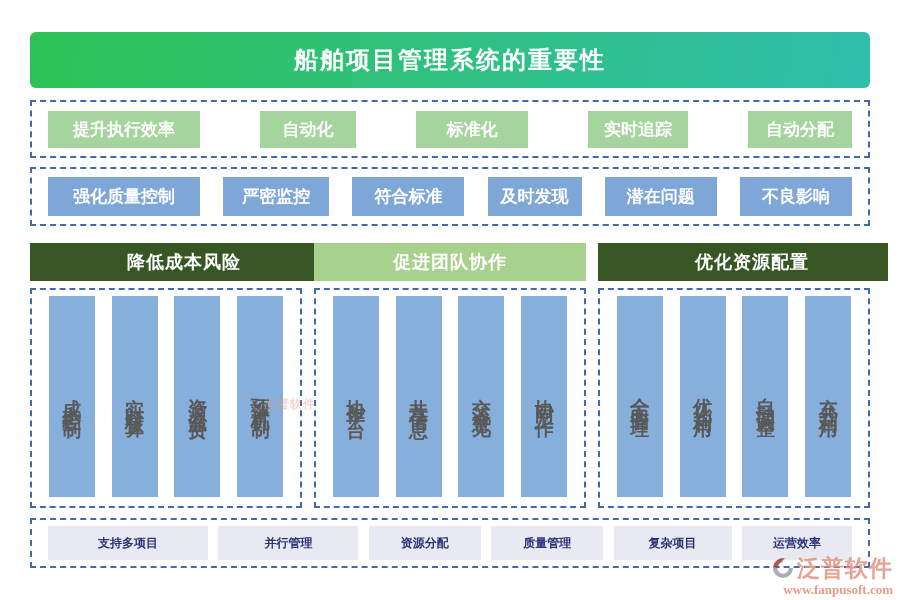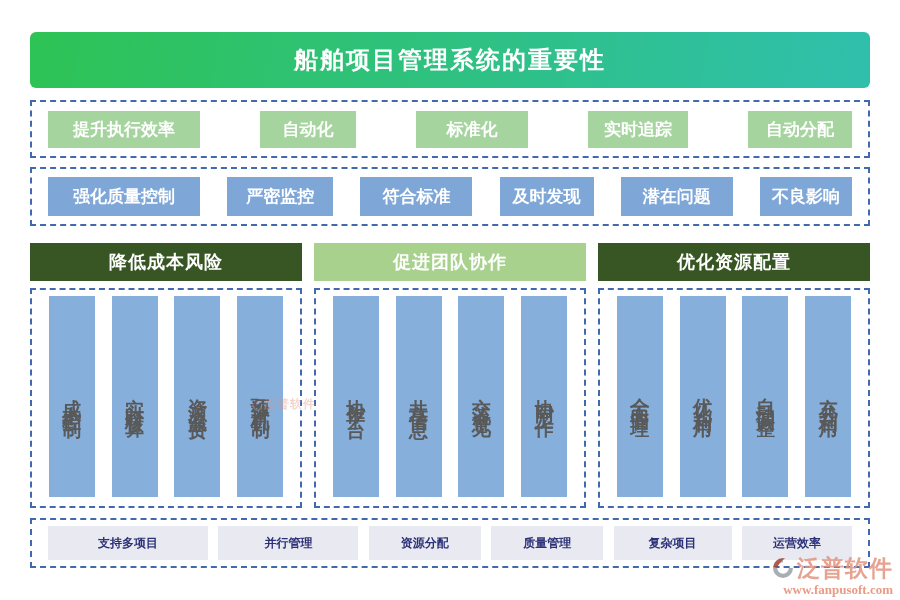--- a/index.html
+++ b/index.html
@@ -31,31 +31,31 @@
   .chip-blue{background:#7ea7d8;height:39px;}
   .chip-light{
     background:#e9e9f1;height:34px;color:#2b3176;
     font-family:"Liberation Serif", serif;font-size:12px;
   }
   .row1 .chip:nth-child(1){width:152px;} .row1 .chip:nth-child(2){width:96px;}
   .row1 .chip:nth-child(3){width:112px;} .row1 .chip:nth-child(4){width:100px;}
   .row1 .chip:nth-child(5){width:104px;} .row1 .chip:nth-child(6){width:104px;}
   .row2 .chip:nth-child(1){width:152px;} .row2 .chip:nth-child(2){width:106px;}
   .row2 .chip:nth-child(3){width:112px;} .row2 .chip:nth-child(4){width:94px;}
-  .row2 .chip:nth-child(5){width:112px;} .row2 .chip:nth-child(6){width:92px;}
+  .row2 .chip:nth-child(5){width:112px;} .row2 .chip:nth-child(6){width:112px;}
   .rowB .chip:nth-child(1){width:160px;} .rowB .chip:nth-child(2){width:140px;}
   .rowB .chip:nth-child(3){width:112px;} .rowB .chip:nth-child(4){width:112px;}
   .rowB .chip:nth-child(5){width:118px;} .rowB .chip:nth-child(6){width:110px;}
   
   .sec-header{
     position:absolute;top:243px;width:272px;height:38px;
     display:flex;align-items:center;justify-content:center;
     color:#ffffff;font-size:18px;font-weight:bold;letter-spacing:1px;
   }
-  .sec-dark{background:#375623;}
+  .sec-dark{background:#375623;padding-left:18px;}
   .sec-light{background:#a9d18e;}
   .sh1{left:30px;} .sh2{left:314px;} .sh3{left:598px;}
   
   .sec-body{
     position:absolute;top:288px;width:272px;height:220px;
     border:2px dashed #4268b0;box-sizing:border-box;background:#ffffff;
     display:flex;align-items:flex-start;justify-content:space-evenly;
     padding-top:6px;
   }
   .sb1{left:30px;} .sb2{left:314px;} .sb3{left:598px;}

